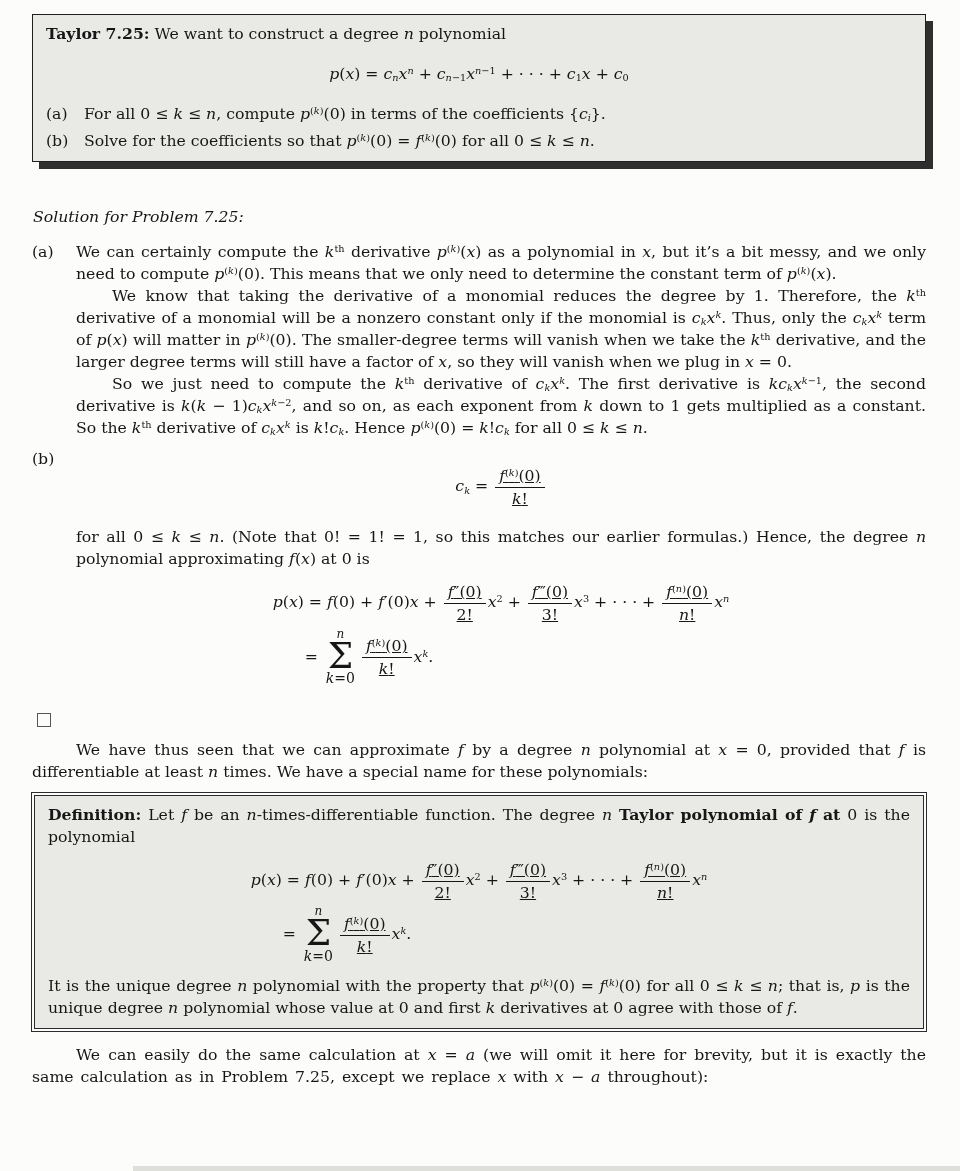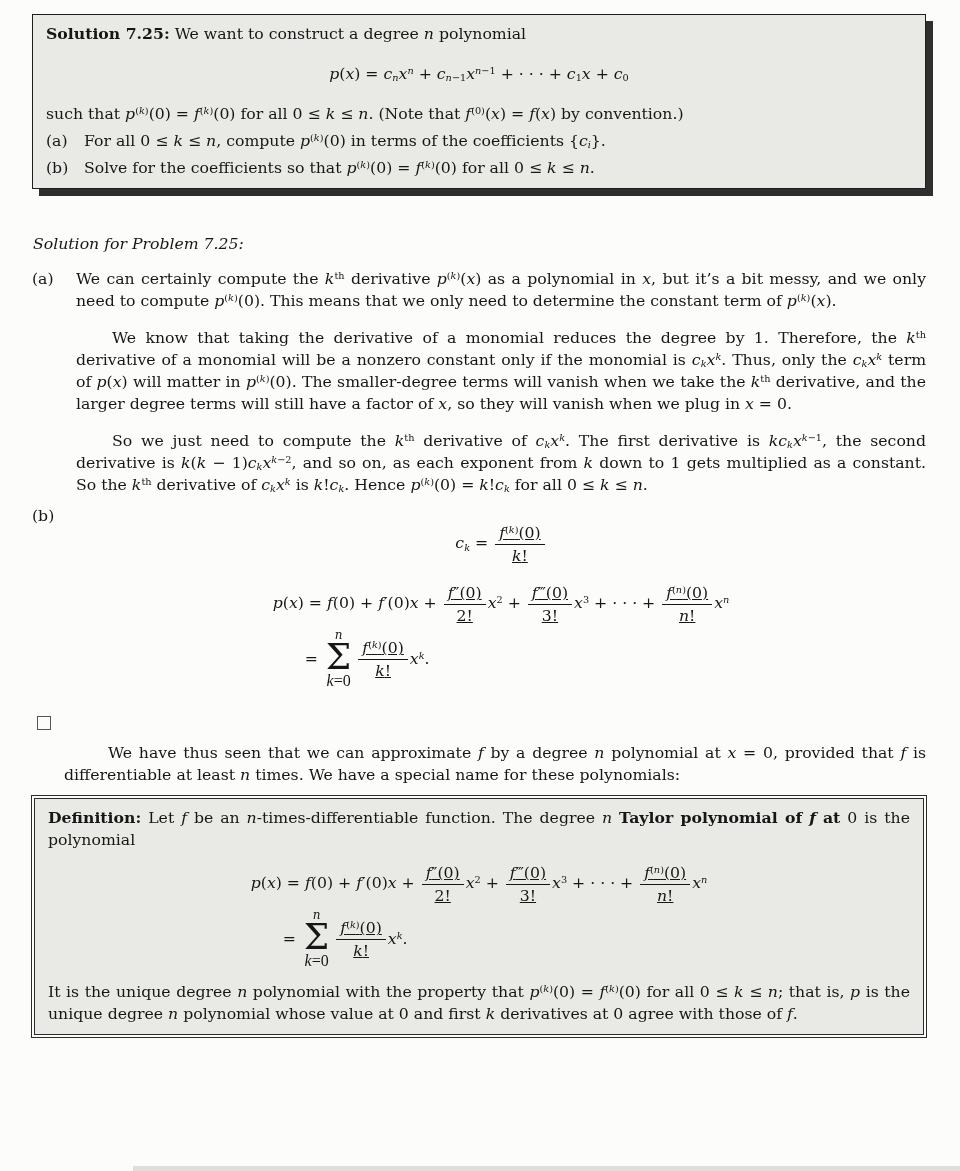--- a/index.html
+++ b/index.html
@@ -28,55 +28,54 @@
     outline:1.4px solid #2c2c2c;outline-offset:2px;
     padding:8px 13px 9px;margin:12px 2px 8px 2px;
   }
 
   
   .item{display:flex;margin-top:5px;}
   .item-label{flex:0 0 38px;}
   .sol-item{display:flex;margin-top:9px;}
   .sol-item .item-label{flex:0 0 44px;}
   .item-body{flex:1;min-width:0;}
-  .item-body p + p{margin-top:15px;}
+  .item-body p + p{margin-top:0;}
   .indent{text-indent:36px;}
   .p-indent{text-indent:44px;}
 
   .solution-heading{font-style:italic;text-align:left;margin:16px 0 13px 1px;}
 
   
   .displayed-eq{text-align:center;margin:18px 0;}
   .eq-center{text-align:center;margin:12px 0 10px;}
   .eqblock{display:inline-block;text-align:left;}
   .eq-cont{margin-left:32px;margin-top:3px;}
   .frac{display:inline-block;vertical-align:middle;text-align:center;padding:0 2px;text-decoration:underline;}
   .frac .num{display:block;border-bottom:1.3px solid #161616;padding:0 4px 1px;line-height:1.25;}
   .frac .den{display:block;padding-top:1px;line-height:1.25;}
   .sum{display:inline-block;vertical-align:middle;text-align:center;margin:0 5px 0 3px;}
   .sum > span{display:block;}
   .sum .sum-top{font-size:12px;line-height:1.1;}
   .sum .sigma{font-size:36px;line-height:0.82;}
-  .sum .sum-bot{font-size:16px;line-height:1.2;font-family:Liberation Serif, serif;}
+  .sum .sum-bot{font-size:14px;line-height:1.2;}
 
   
   .qed{width:12px;height:12px;border:1.2px solid #555;margin:16px 0 12px 5px;background:transparent;}
-  .closing{margin-top:12px;margin-left:32px;}
+  .closing{margin-top:12px;}
   .final-p{margin-top:15px;word-spacing:2px;}
   .next-box-edge{position:absolute;left:133px;right:0;bottom:0;height:5px;background:#dededa;}
 </style>
 </head>
 <body>
 
 <div class="content">
 
   <section class="problem-box">
-    <p><b>Solution 7.25:</b> We want to construct a degree <i>n</i> polynomial</p>
+    <p><b>Taylor 7.25:</b> We want to construct a degree <i>n</i> polynomial</p>
     <div class="displayed-eq"><i>p</i>(<i>x</i>) = <i>c</i><sub><i>n</i></sub><i>x</i><sup><i>n</i></sup> + <i>c</i><sub><i>n</i>−1</sub><i>x</i><sup><i>n</i>−1</sup> + · · · + <i>c</i><sub>1</sub><i>x</i> + <i>c</i><sub>0</sub></div>
-    <p>such that <i>p</i><sup>(<i>k</i>)</sup>(0) = <i>f</i><sup>(<i>k</i>)</sup>(0) for all 0 ≤ <i>k</i> ≤ <i>n</i>. (Note that <i>f</i><sup>(0)</sup>(<i>x</i>) = <i>f</i>(<i>x</i>) by convention.)</p>
     <div class="item">
       <span class="item-label">(a)</span>
       <div class="item-body">For all 0 ≤ <i>k</i> ≤ <i>n</i>, compute <i>p</i><sup>(<i>k</i>)</sup>(0) in terms of the coefficients {<i>c</i><sub><i>i</i></sub>}.</div>
     </div>
     <div class="item">
       <span class="item-label">(b)</span>
       <div class="item-body">Solve for the coefficients so that <i>p</i><sup>(<i>k</i>)</sup>(0) = <i>f</i><sup>(<i>k</i>)</sup>(0) for all 0 ≤ <i>k</i> ≤ <i>n</i>.</div>
     </div>
   </section>
 
@@ -88,20 +87,21 @@
       <p>We can certainly compute the <i>k</i><sup>th</sup> derivative <i>p</i><sup>(<i>k</i>)</sup>(<i>x</i>) as a polynomial in <i>x</i>, but it’s a bit messy, and we only need to compute <i>p</i><sup>(<i>k</i>)</sup>(0). This means that we only need to determine the constant term of <i>p</i><sup>(<i>k</i>)</sup>(<i>x</i>).</p>
       <p class="indent">We know that taking the derivative of a monomial reduces the degree by 1. Therefore, the <i>k</i><sup>th</sup> derivative of a monomial will be a nonzero constant only if the monomial is <i>c</i><sub><i>k</i></sub><i>x</i><sup><i>k</i></sup>. Thus, only the <i>c</i><sub><i>k</i></sub><i>x</i><sup><i>k</i></sup> term of <i>p</i>(<i>x</i>) will matter in <i>p</i><sup>(<i>k</i>)</sup>(0). The smaller-degree terms will vanish when we take the <i>k</i><sup>th</sup> derivative, and the larger degree terms will still have a factor of <i>x</i>, so they will vanish when we plug in <i>x</i> = 0.</p>
       <p class="indent">So we just need to compute the <i>k</i><sup>th</sup> derivative of <i>c</i><sub><i>k</i></sub><i>x</i><sup><i>k</i></sup>. The first derivative is <i>kc</i><sub><i>k</i></sub><i>x</i><sup><i>k</i>−1</sup>, the second derivative is <i>k</i>(<i>k</i> − 1)<i>c</i><sub><i>k</i></sub><i>x</i><sup><i>k</i>−2</sup>, and so on, as each exponent from <i>k</i> down to 1 gets multiplied as a constant. So the <i>k</i><sup>th</sup> derivative of <i>c</i><sub><i>k</i></sub><i>x</i><sup><i>k</i></sup> is <i>k</i>!<i>c</i><sub><i>k</i></sub>. Hence <i>p</i><sup>(<i>k</i>)</sup>(0) = <i>k</i>!<i>c</i><sub><i>k</i></sub> for all 0 ≤ <i>k</i> ≤ <i>n</i>.</p>
     </div>
   </div>
 
   <div class="sol-item">
     <span class="item-label">(b)</span>
     <div class="item-body">
       <div class="displayed-eq"><i>c</i><sub><i>k</i></sub> = <span class="frac"><span class="num"><i>f</i><sup>(<i>k</i>)</sup>(0)</span><span class="den"><i>k</i>!</span></span></div>
+      <p>for all 0 ≤ <i>k</i> ≤ <i>n</i>. (Note that 0! = 1! = 1, so this matches our earlier formulas.) Hence, the degree <i>n</i> polynomial approximating <i>f</i>(<i>x</i>) at 0 is</p>
       <div class="eq-center">
         <div class="eqblock">
           <div><i>p</i>(<i>x</i>) = <i>f</i>(0) + <i>f</i>′(0)<i>x</i> + <span class="frac"><span class="num"><i>f</i>″(0)</span><span class="den">2!</span></span><i>x</i><sup>2</sup> + <span class="frac"><span class="num"><i>f</i>‴(0)</span><span class="den">3!</span></span><i>x</i><sup>3</sup> + · · · + <span class="frac"><span class="num"><i>f</i><sup>(<i>n</i>)</sup>(0)</span><span class="den"><i>n</i>!</span></span><i>x</i><sup><i>n</i></sup></div>
           <div class="eq-cont">= <span class="sum"><span class="sum-top"><i>n</i></span><span class="sigma">Σ</span><span class="sum-bot"><i>k</i>=0</span></span><span class="frac"><span class="num"><i>f</i><sup>(<i>k</i>)</sup>(0)</span><span class="den"><i>k</i>!</span></span><i>x</i><sup><i>k</i></sup>.</div>
         </div>
       </div>
     </div>
   </div>
 
   <div class="qed"></div>
@@ -112,16 +112,17 @@
     <p><b>Definition:</b>  Let <i>f</i> be an <i>n</i>-times-differentiable function.  The degree <i>n</i> <b>Taylor polynomial of</b> <b class="it">f</b> <b>at</b> 0 is the polynomial</p>
     <div class="eq-center">
       <div class="eqblock">
         <div><i>p</i>(<i>x</i>) = <i>f</i>(0) + <i>f</i>′(0)<i>x</i> + <span class="frac"><span class="num"><i>f</i>″(0)</span><span class="den">2!</span></span><i>x</i><sup>2</sup> + <span class="frac"><span class="num"><i>f</i>‴(0)</span><span class="den">3!</span></span><i>x</i><sup>3</sup> + · · · + <span class="frac"><span class="num"><i>f</i><sup>(<i>n</i>)</sup>(0)</span><span class="den"><i>n</i>!</span></span><i>x</i><sup><i>n</i></sup></div>
         <div class="eq-cont">= <span class="sum"><span class="sum-top"><i>n</i></span><span class="sigma">Σ</span><span class="sum-bot"><i>k</i>=0</span></span><span class="frac"><span class="num"><i>f</i><sup>(<i>k</i>)</sup>(0)</span><span class="den"><i>k</i>!</span></span><i>x</i><sup><i>k</i></sup>.</div>
       </div>
     </div>
     <p>It is the unique degree <i>n</i> polynomial with the property that <i>p</i><sup>(<i>k</i>)</sup>(0) = <i>f</i><sup>(<i>k</i>)</sup>(0) for all 0 ≤ <i>k</i> ≤ <i>n</i>; that is, <i>p</i> is the unique degree <i>n</i> polynomial whose value at 0 and first <i>k</i> derivatives at 0 agree with those of <i>f</i>.</p>
   </section>
 
+  <p class="final-p p-indent">We can easily do the same calculation at <i>x</i> = <i>a</i> (we will omit it here for brevity, but it is exactly the same calculation as in Problem 7.25, except we replace <i>x</i> with <i>x</i> − <i>a</i> throughout):</p>
 
 </div>
 
 <div class="next-box-edge"></div>
 
 </body></html>

